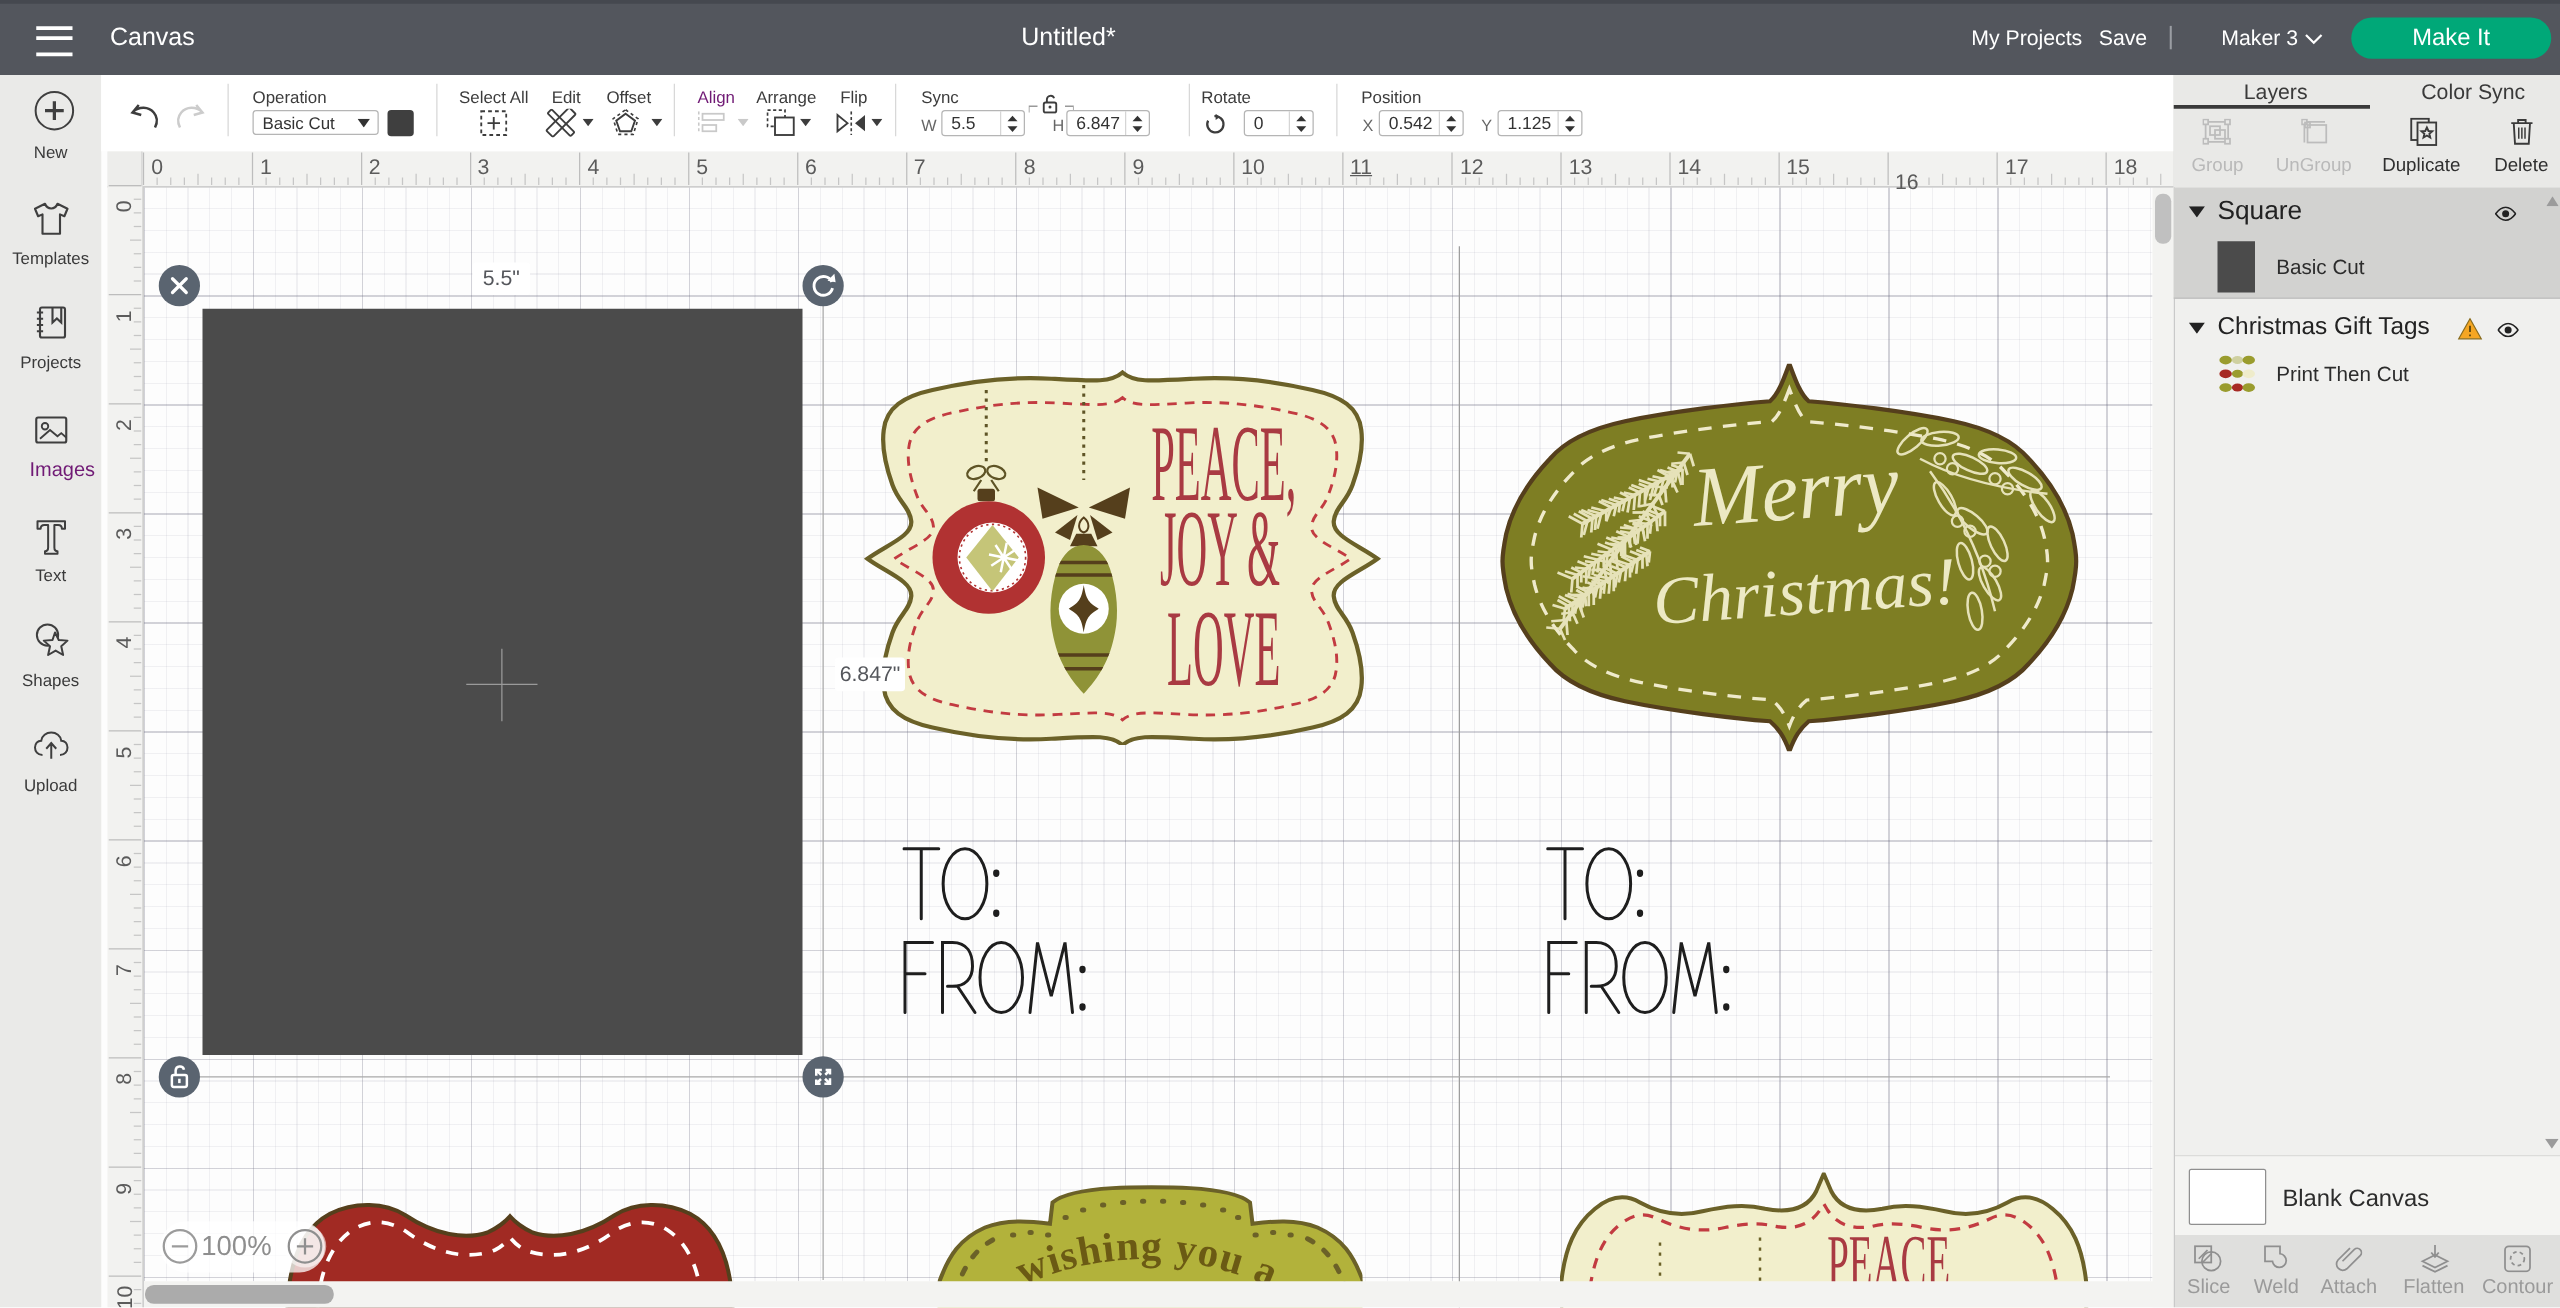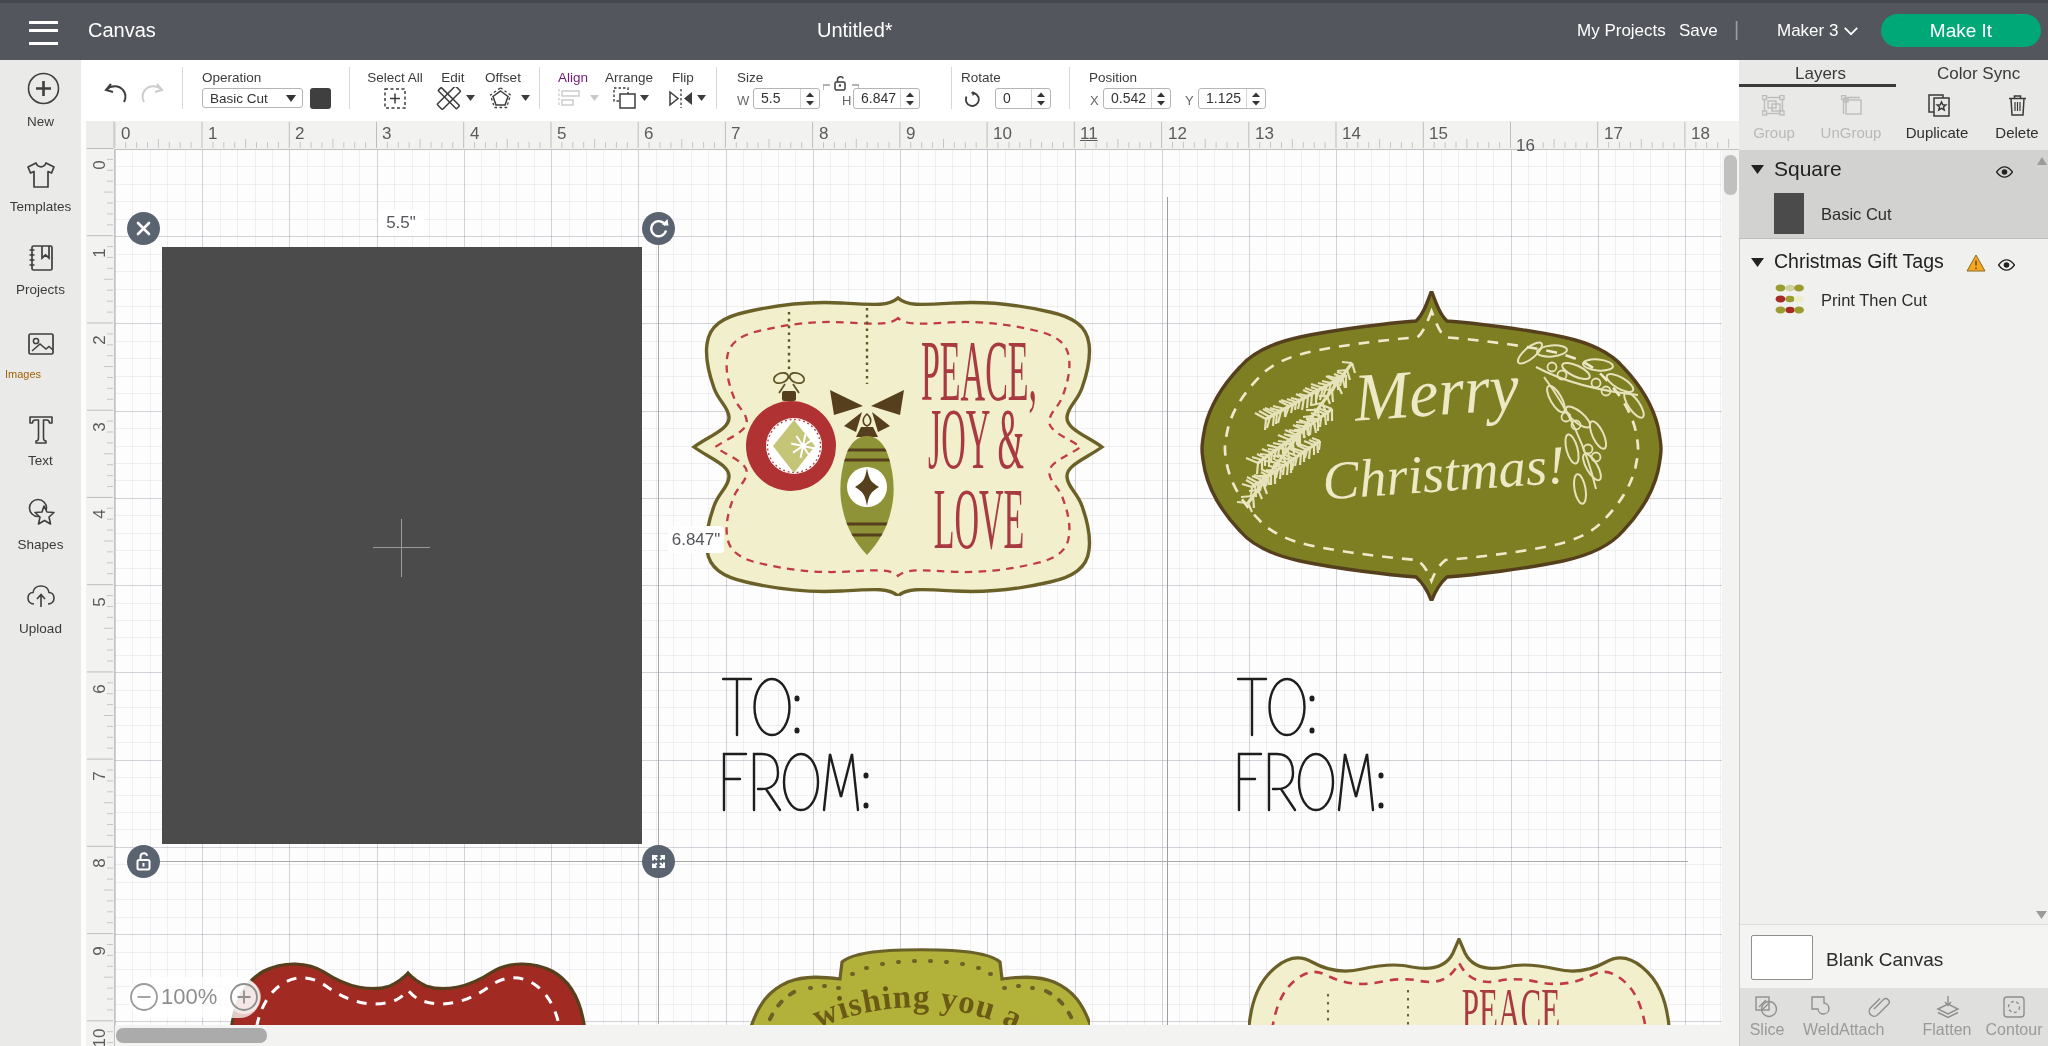--- a/index.html
+++ b/index.html
@@ -673,21 +673,21 @@
       <rect x="8" y="5" width="20" height="24" rx="1.5" fill="none" stroke="#3f3f3f" stroke-width="1.7"></rect>
       <path d="M5.5 9 h5 M5.5 14 h5 M5.5 19 h5 M5.5 24 h5" stroke="#3f3f3f" stroke-width="1.7"></path>
       <path d="M18 5 V17 L21.5 13.8 L25 17 V5" fill="none" stroke="#3f3f3f" stroke-width="1.7"></path>
     </svg></div>
 <div class="abs" style="left:5px;top:282px;width:71px;text-align:center;font-size:13.5px;color:#3a3a3a;">Projects</div>
 <div class="abs" style="left:23.5px;top:327px;width:34px;height:34px;"><svg width="34" height="34" viewBox="0 0 34 34">
       <rect x="5" y="7" width="24" height="20" rx="1.5" fill="none" stroke="#3f3f3f" stroke-width="1.7"></rect>
       <circle cx="12" cy="14" r="2.6" fill="none" stroke="#3f3f3f" stroke-width="1.5"></circle>
       <path d="M8 24 L16 17 L22 22 L25 19.5 L29 23" fill="none" stroke="#3f3f3f" stroke-width="1.5"></path>
     </svg></div>
-<div class="abs" style="left:5px;top:368px;width:71px;text-align:left;font-size:11px;color:#a16207;">Images</div>
+<div class="abs" style="left:5px;top:368px;width:71px;text-align:right;font-size:16px;color:#701a75;">Images</div>
 <div class="abs" style="left:23.5px;top:412px;width:34px;height:34px;"><svg width="34" height="34" viewBox="0 0 34 34">
       <path d="M6 5 H28 V11 H25.5 C25.5 9 24.5 8 22.5 8 H19.5 V26 C19.5 28 20.5 29 22 29 V31 H12 V29 C13.5 29 14.5 28 14.5 26 V8 H11.5 C9.5 8 8.5 9 8.5 11 H6 Z" fill="none" stroke="#3f3f3f" stroke-width="1.6" stroke-linejoin="round"></path>
     </svg></div>
 <div class="abs" style="left:5px;top:453px;width:71px;text-align:center;font-size:13.5px;color:#3a3a3a;">Text</div>
 <div class="abs" style="left:23.5px;top:496px;width:34px;height:34px;"><svg width="34" height="34" viewBox="0 0 34 34">
       <circle cx="14" cy="12" r="8.5" fill="none" stroke="#3f3f3f" stroke-width="1.6"></circle>
       <path d="M20 10 L23 16 L30 16.5 L25 21 L26.5 28 L20.5 24.5 L14.5 28 L16 21 L11 16.5 L18 16 Z" fill="#eaeae8" stroke="#3f3f3f" stroke-width="1.6" stroke-linejoin="round"></path>
     </svg></div>
 <div class="abs" style="left:5px;top:537px;width:71px;text-align:center;font-size:13.5px;color:#3a3a3a;">Shapes</div>
 <div class="abs" style="left:23.5px;top:580px;width:34px;height:34px;"><svg width="34" height="34" viewBox="0 0 34 34">
@@ -754,21 +754,21 @@
 <div class="abs" style="left:643px;top:70px;width:80px;text-align:center;font-size:13.5px;color:#3c3c3c;">Flip</div>
 <svg class="abs" style="left:668px;top:89px;" width="26" height="19" viewBox="0 0 26 19">
     <path d="M13 0 V19" stroke="#3d3d3d" stroke-width="1.3" stroke-dasharray="2.5 2"></path>
     <path d="M2 3 L10 9.5 L2 16 Z" fill="none" stroke="#3d3d3d" stroke-width="1.5"></path>
     <path d="M24 3 L16 9.5 L24 16 Z" fill="#3d3d3d"></path>
   </svg>
 <svg class="abs" style="left:697px;top:95px;" width="9" height="6" viewBox="0 0 9 6">
     <path d="M0 0 H9 L4.5 6 Z" fill="#3d3d3d"></path>
   </svg>
 <div class="abs" style="left:716px;top:67px;width:1px;height:42px;background:#d8d8d8;"></div>
-<div class="abs" style="left:737px;top:70px;font-size:13.5px;color:#3c3c3c;">Size</div>
+<div class="abs" style="left:737px;top:70px;font-size:13.5px;color:#3c3c3c;">Sync</div>
 <div class="abs" style="left:737px;top:93px;font-size:13px;color:#666;">W</div>
 <div class="abs" style="left:753px;top:88px;width:67px;height:21px;border:1px solid #b5b5b5;border-radius:3px;background:#fff;box-sizing:border-box;"></div>
 <div class="abs" style="left:761px;top:90px;font-size:14px;color:#333;">5.5</div>
 <div class="abs" style="left:800px;top:89px;width:1px;height:19px;background:#d5d5d5;"></div>
 <svg class="abs" style="left:805px;top:92px;" width="10" height="14" viewBox="0 0 10 14">
     <path d="M1 5 L5 0.5 L9 5 Z" fill="#333"></path>
     <path d="M1 9 L5 13.5 L9 9 Z" fill="#333"></path>
   </svg>
 <svg class="abs" style="left:823px;top:78px;" width="36" height="14" viewBox="0 0 36 14">
     <path d="M0 12 V7 H7 M29 7 H36 V12" fill="none" stroke="#999" stroke-width="1.3"></path>
@@ -926,14 +926,14 @@
     </g>
   </svg>
 <svg class="abs" style="left:2003px;top:996px;" width="22" height="22" viewBox="0 0 22 22">
     <g fill="none" stroke="#8f8f8f" stroke-width="1.4">
       <rect x="1" y="1" width="20" height="20" rx="3"></rect>
       <circle cx="11" cy="11" r="5.5" stroke-dasharray="3 2.5"></circle>
     </g>
   </svg>
 <div class="abs" style="left:1727px;top:1021px;width:80px;text-align:center;font-size:16px;color:#9a9a9a;">Slice</div>
 <div class="abs" style="left:1781px;top:1021px;width:80px;text-align:center;font-size:16px;color:#9a9a9a;">Weld</div>
-<div class="abs" style="left:1839px;top:1021px;width:80px;text-align:left;font-size:16px;color:#9a9a9a;">Attach</div>
+<div class="abs" style="left:1839px;top:1021px;width:80px;text-align:center;font-size:16px;color:#9a9a9a;">Attach</div>
 <div class="abs" style="left:1907px;top:1021px;width:80px;text-align:center;font-size:16px;color:#9a9a9a;">Flatten</div>
 <div class="abs" style="left:1974px;top:1021px;width:80px;text-align:center;font-size:16px;color:#9a9a9a;">Contour</div>
 </body></html>

